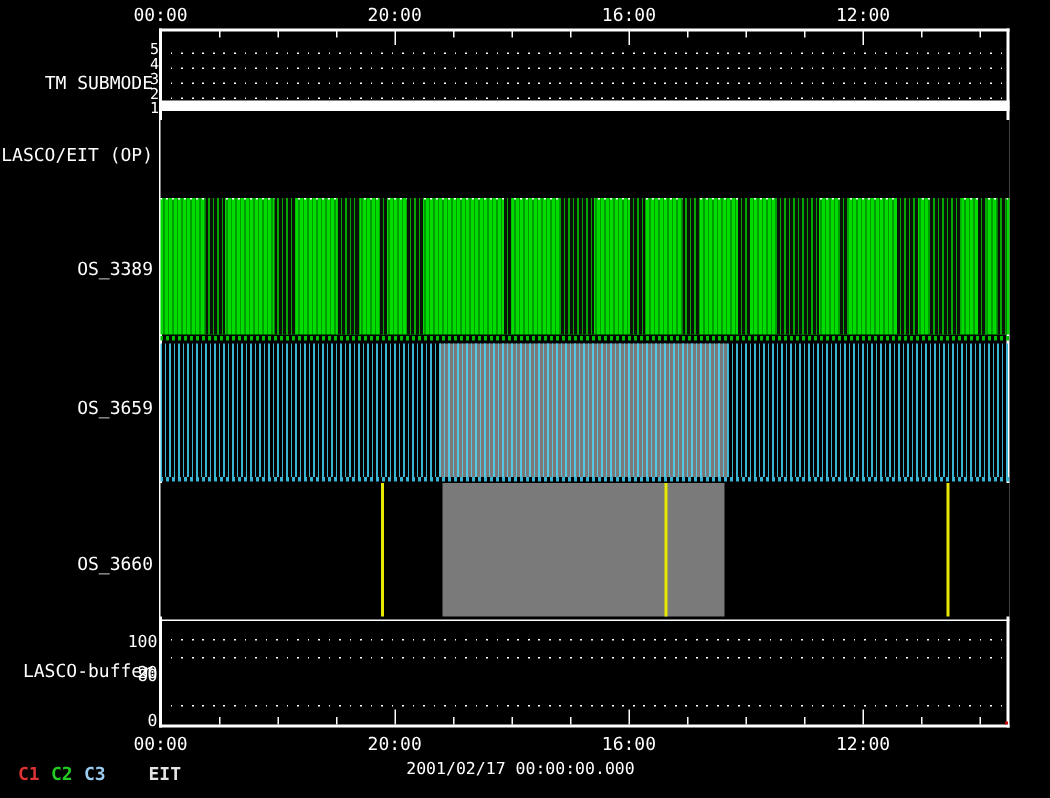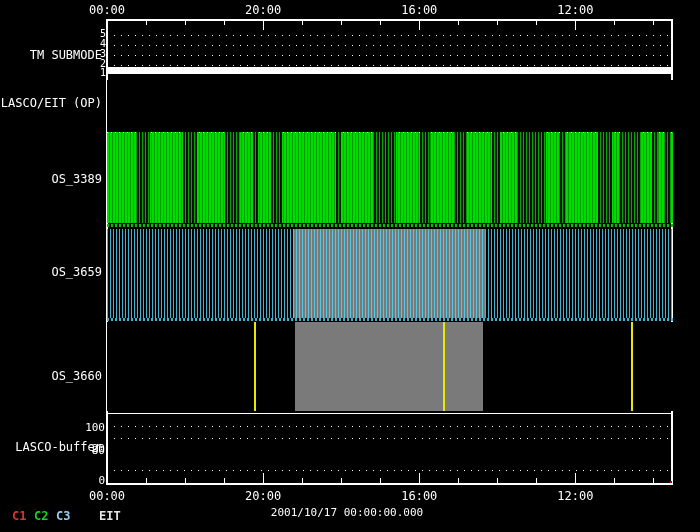--- a/index.html
+++ b/index.html
@@ -167,19 +167,19 @@
       <div class="marker" style="left: calc(92.76% - 1px); background: rgb(232, 232, 0);"></div>
     </div>
 
   <div class="panel" id="panel-buffer">
     <div class="panel-topline"></div>
     <div class="dotline" style="top:13px"></div>
     <div class="dotline" style="top:25px"></div>
     <div class="dotline" style="top:57px"></div>
   </div>
 
-  <div class="date-label">2001/10/17 00:00:00.000</div>
+  <div class="date-label">2001/02/17 00:00:00.000</div>
   <span class="legend-item" style="left: 12px; color: rgb(221, 51, 51);">C1</span>
   <span class="legend-item" style="left: 34px; color: rgb(34, 204, 34);">C2</span>
   <span class="legend-item" style="left: 56px; color: rgb(153, 204, 238);">C3</span>
   <span class="legend-item" style="left: 76px; color: #e5e5e5; margin-left: 23px;">EIT</span>
   <div class="red-dot"></div>
 </div>
 
 </body></html>

